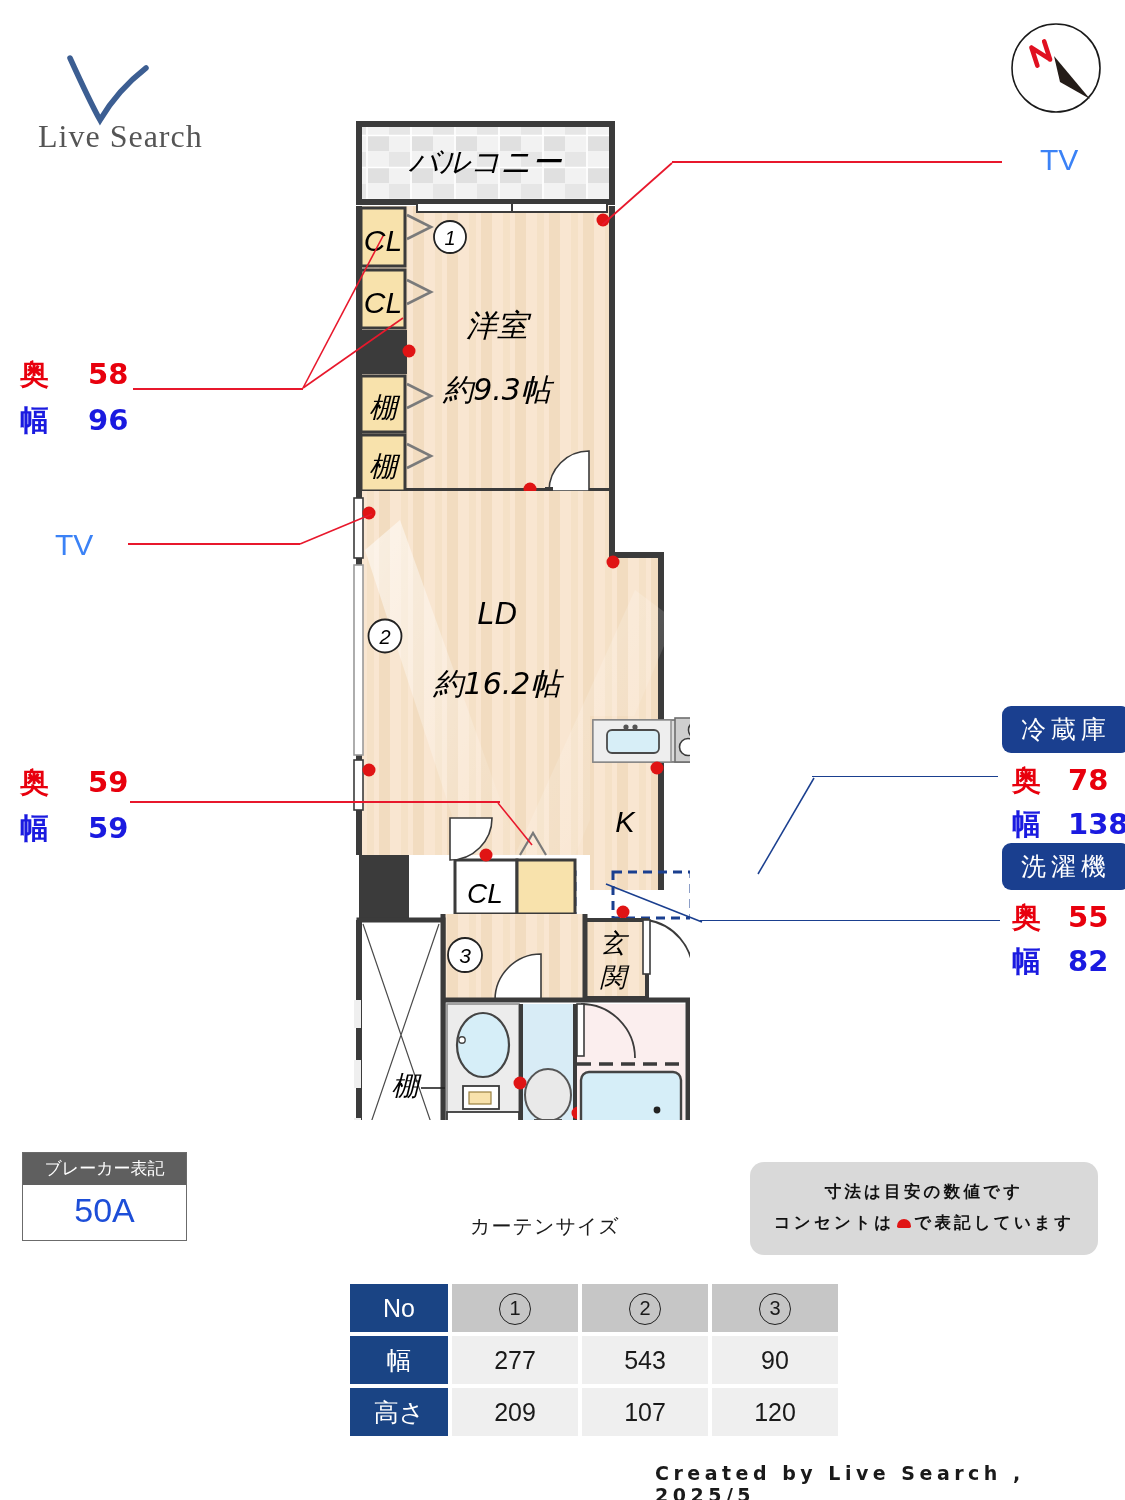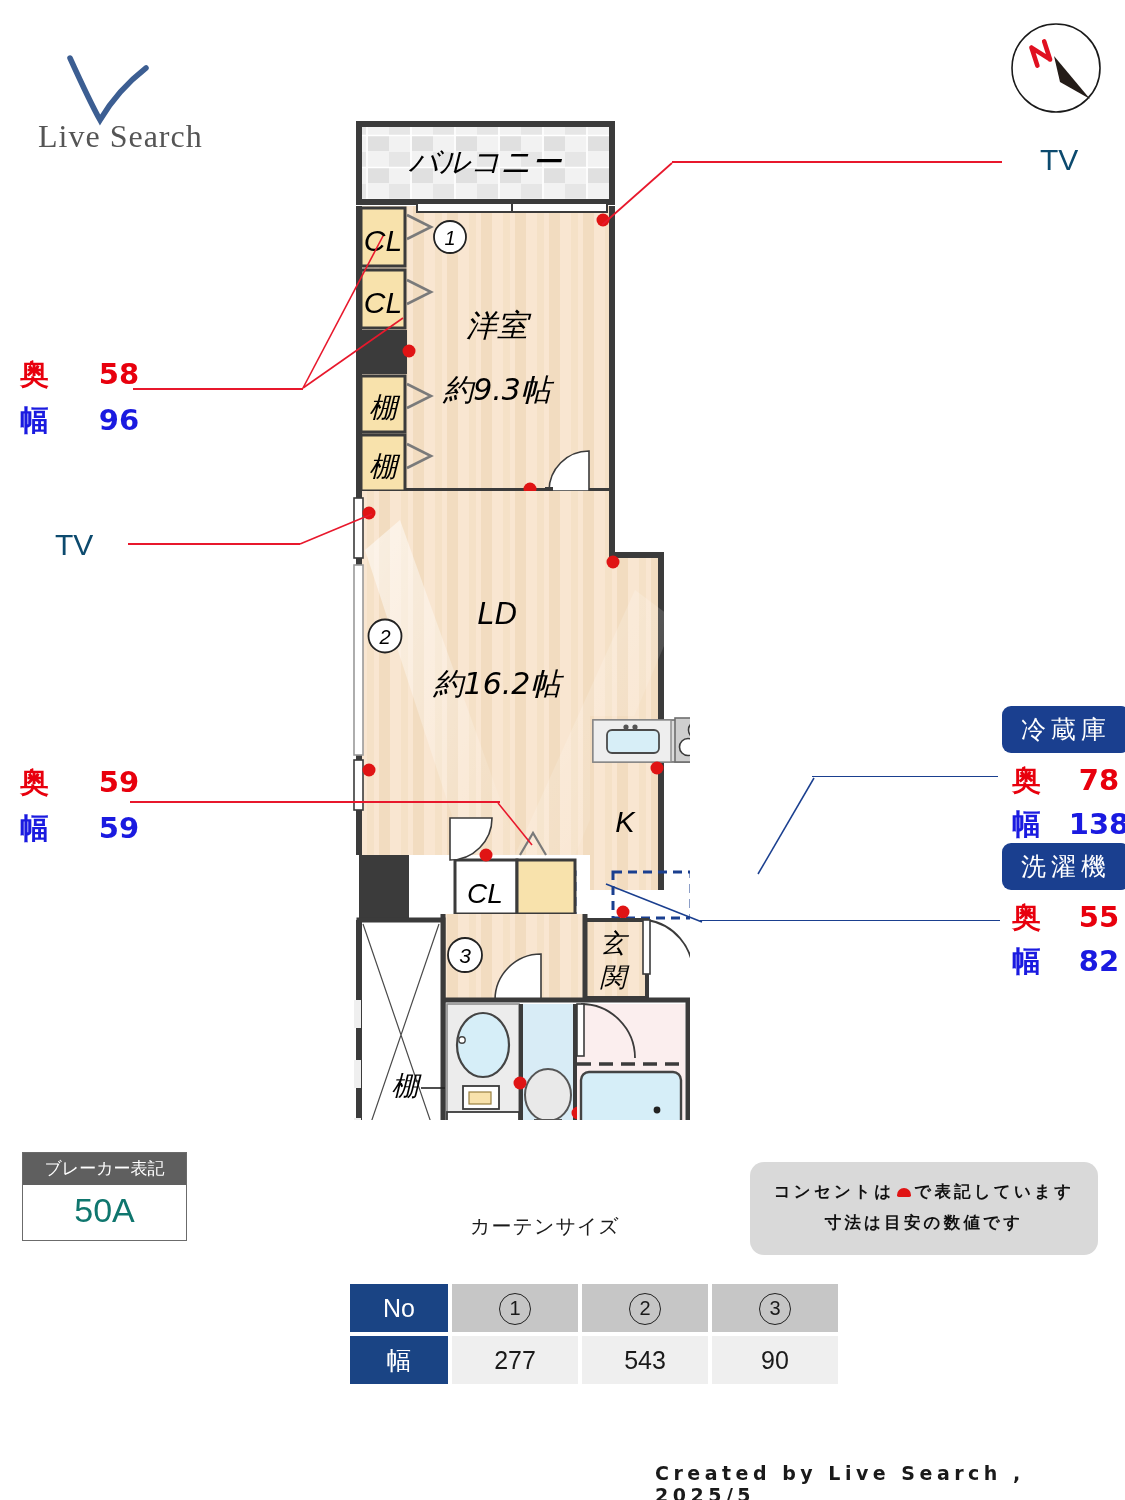--- a/index.html
+++ b/index.html
@@ -13,33 +13,33 @@
   
   #compass{left:1008px;top:20px;width:96px;height:96px;}
   
   #plan{left:345px;top:120px;width:345px;height:1000px;font-style:italic;}
   
   .dim-jp{font-size:29px;font-weight:700;font-family:"DejaVu Sans","Liberation Sans",sans-serif;}
   .dim-red{color:#e8000d;}
   .dim-blue{color:#1a1ae0;}
   .dim-row{display:flex;align-items:baseline;}
   .dim-row .k{width:68px;}
-  .dim-row .v{text-align:center;min-width:62px;}
+  .dim-row .v{text-align:left;min-width:62px;}
   .lead{position:absolute;background:#e8182c;height:1.6px;}
   .lead-blue{position:absolute;background:#1a3f8f;height:1.4px;}
-  .tv-label{font-size:30px;color:#0c4a6e;font-family:"Liberation Sans",sans-serif;}
+  .tv-label{font-size:30px;color:#3b82f6;font-family:"Liberation Sans",sans-serif;}
   
   .badge{background:#1a3f8f;color:#fff;border-radius:9px;font-size:25px;
          padding:7px 14px;letter-spacing:5px;text-align:center;font-weight:400;
          font-family:"DejaVu Sans","Liberation Sans",sans-serif;}
   
   #breaker{left:22px;top:1152px;width:163px;border:1px solid #6b6b6b;background:#fff;}
   #breaker .hd{background:#5f5f5f;color:#fff;font-size:17px;text-align:center;padding:4px 0 5px;
                font-family:Liberation Mono, monospace;}
-  #breaker .bd{color:#0f766e;font-size:34px;text-align:center;padding:6px 0 10px;}
+  #breaker .bd{color:#1d4ed8;font-size:34px;text-align:center;padding:6px 0 10px;}
   
   #note{left:750px;top:1162px;width:348px;background:#d9d9d9;border-radius:14px;padding:14px 0 16px;}
   #note div{font-size:16.5px;letter-spacing:3.2px;text-align:center;line-height:1.9;
             font-family:"DejaVu Sans","Liberation Sans",sans-serif;font-weight:700;color:#111;}
   .dot-red{display:inline-block;width:14px;height:9px;background:#e01414;
            border-radius:8px 8px 2px 2px;vertical-align:middle;margin:0 3px;}
   
   #curtain-title{left:470px;top:1213px;font-size:20px;letter-spacing:1px;}
   #curtain{left:346px;top:1280px;border-collapse:separate;border-spacing:4px;}
   #curtain td{width:124px;height:46px;text-align:center;font-size:25px;}
@@ -319,24 +319,24 @@
       <line x1="2" y1="2" x2="98" y2="40" stroke="#1a3f8f" stroke-width="1.5"></line>
     </svg>
 </div>
 
 <div class="abs" id="breaker">
   <div class="hd">ブレーカー表記</div>
   <div class="bd">50A</div>
 </div>
 
 <div class="abs" id="note">
+  <div>寸法は目安の数値です</div>
   <div>
     <span>コンセントは</span><span class="dot-red"></span><span>で表記しています</span>
   </div>
-  <div>寸法は目安の数値です</div>
 </div>
 
 <div class="abs" id="curtain-title">カーテンサイズ</div>
 <table class="abs" id="curtain">
   <tbody>
       <tr>
     <td class="hd">No</td>
     <td class="colhd">
       <span class="numcirc">1</span>
     </td>
@@ -346,16 +346,22 @@
     <td class="colhd">
       <span class="numcirc">3</span>
     </td>
   </tr>
   <tr>
     <td class="hd">幅</td>
     <td class="val">277</td>
     <td class="val">543</td>
     <td class="val">90</td>
   </tr>
+  <tr>
+    <td class="hd">高さ</td>
+    <td class="val">209</td>
+    <td class="val">107</td>
+    <td class="val">120</td>
+  </tr>
 </tbody>
   </table>
 
 <div class="abs" id="credit">Created by Live Search , 2025/5</div>
 
 </body></html>

